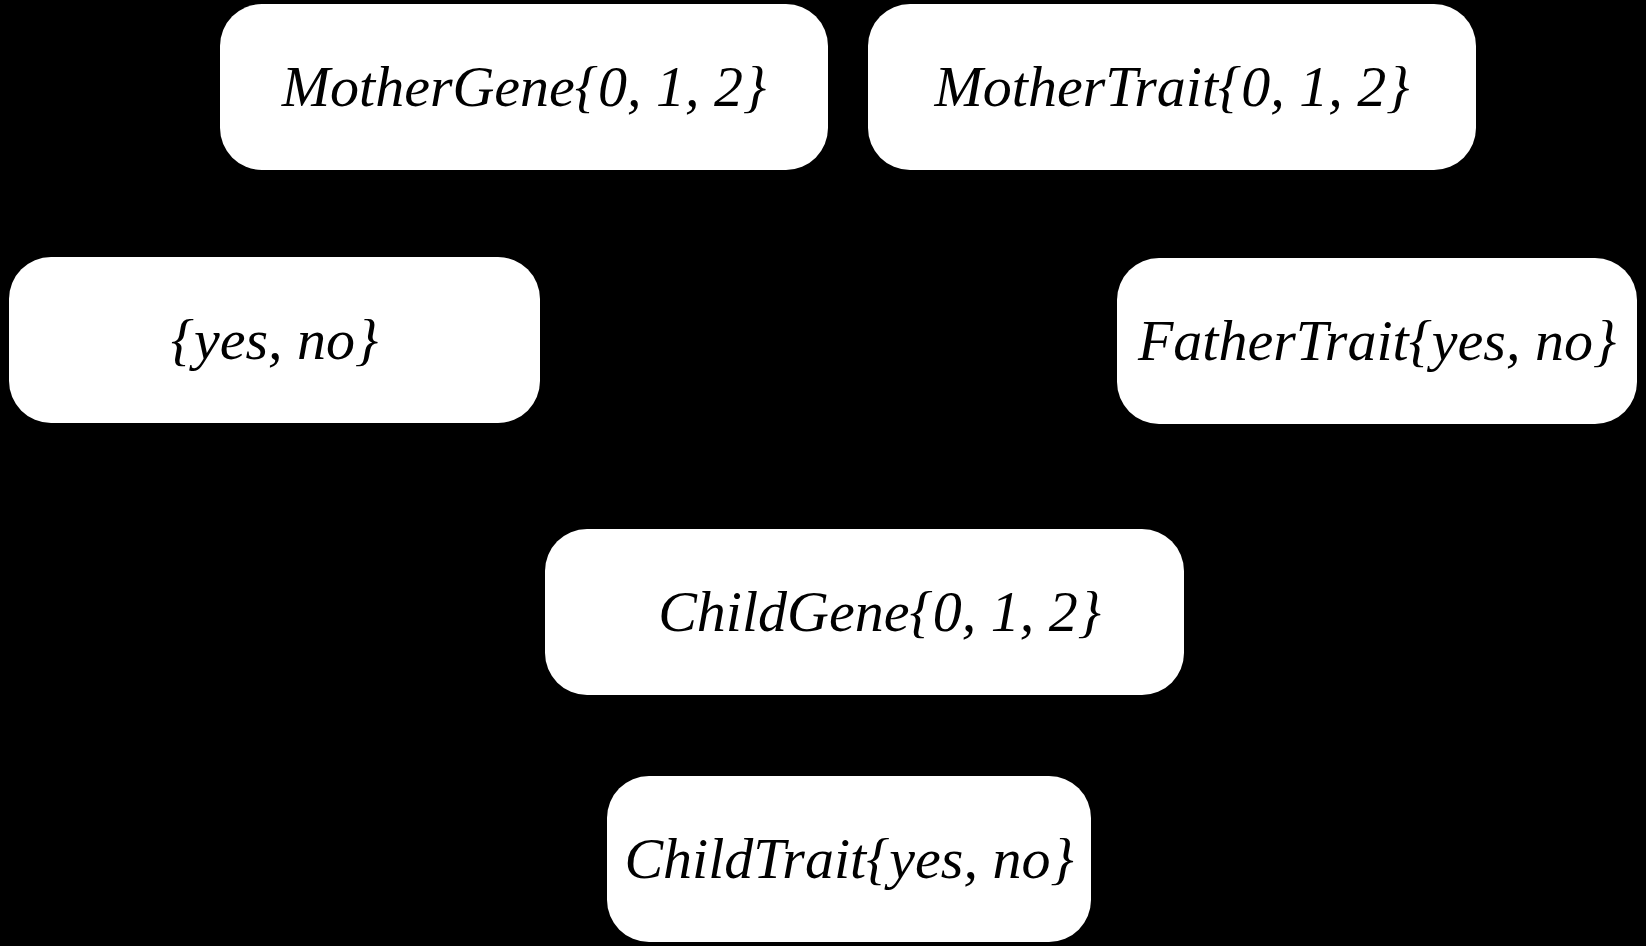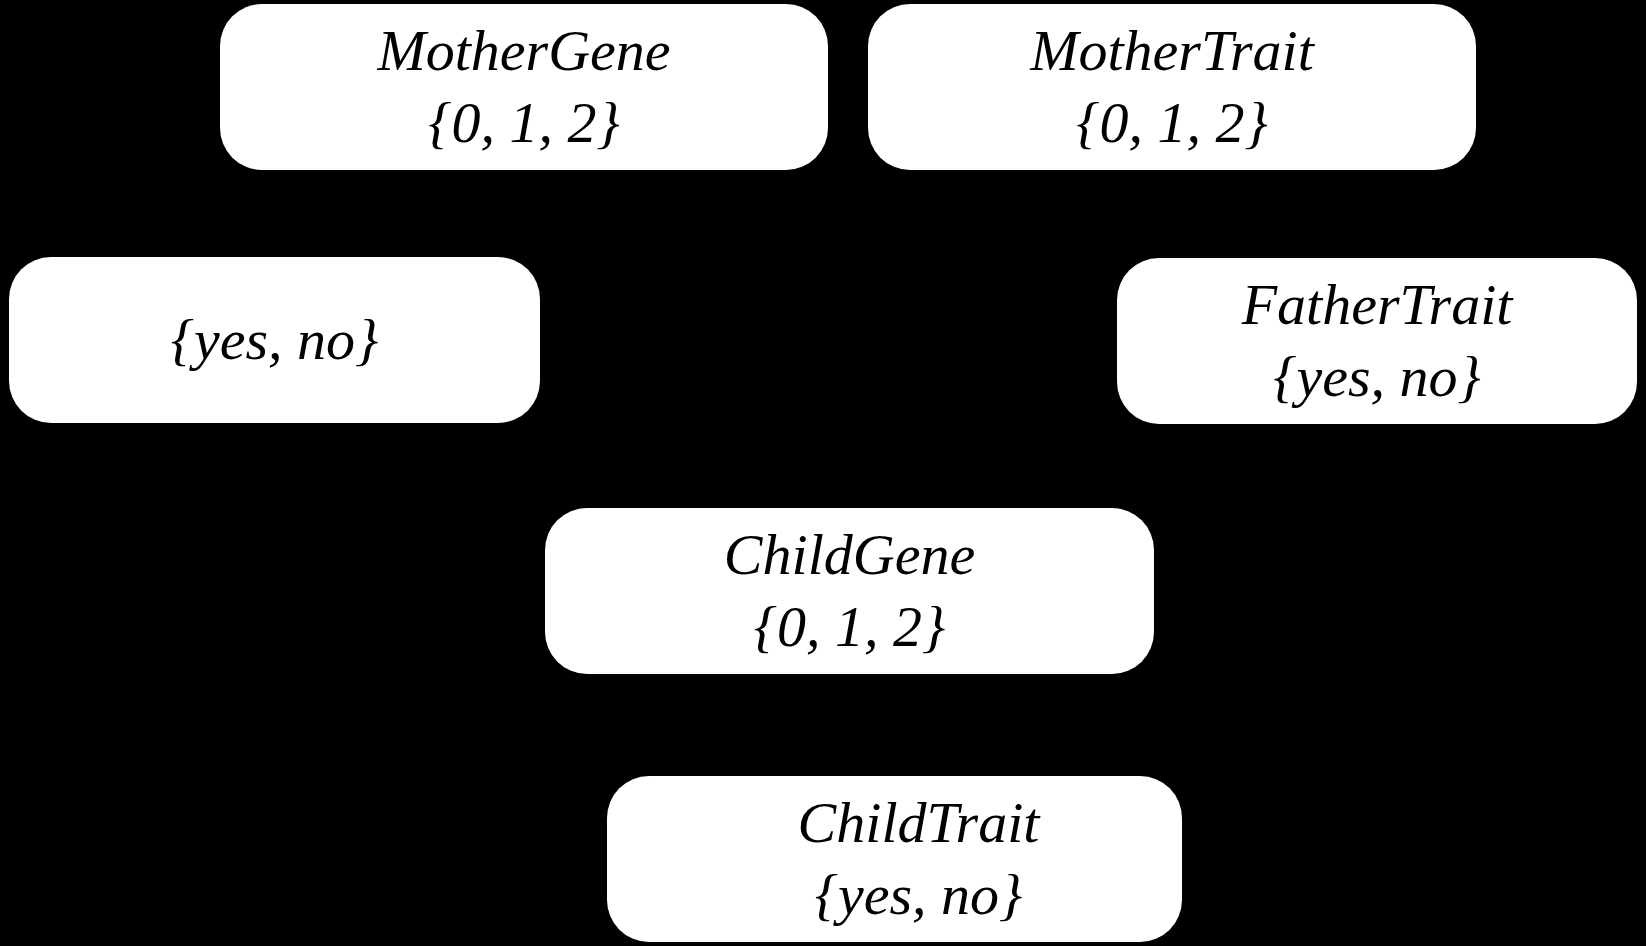--- a/index.html
+++ b/index.html
@@ -14,41 +14,41 @@
     background: #000000;
     overflow: hidden;
     font-family: "Liberation Serif", "DejaVu Serif", serif;
   }
   .bn-node {
     position: absolute;
     background: #ffffff;
     border-radius: 42px;
     color: #000000;
     display: flex;
-    flex-direction: column;
+    flex-direction: row;
     align-items: center;
     justify-content: center;
     text-align: center;
     font-style: italic;
     font-size: 58px;
     line-height: 72px;
     height: 166px;
   }
   .bn-node .node-label,
   .bn-node .node-domain {
     display: block;
     white-space: nowrap;
   }
   
   #node-mother-gene  { left: 220px;  top: 4px;   width: 608px; }
   #node-father-gene  { left: 868px;  top: 4px;   width: 608px; }
   #node-mother-trait { left: 9px;    top: 257px; width: 531px; }
   #node-father-trait { left: 1117px; top: 258px; width: 520px; }
-  #node-child-gene   { left: 545px;  top: 508px; width: 609px; }
-  #node-child-trait  { left: 607px;  top: 776px; width: 527px; padding-left: 48px; }
+  #node-child-gene   { left: 545px;  top: 529px; width: 609px; padding-left: 30px; }
+  #node-child-trait  { left: 607px;  top: 776px; width: 484px; }
 </style>
 </head>
 <body>
 
 <div id="canvas">
 
   <div class="bn-node" id="node-mother-gene">
     <span class="node-label">MotherGene</span>
     <span class="node-domain">{0, 1, 2}</span>
   </div>

